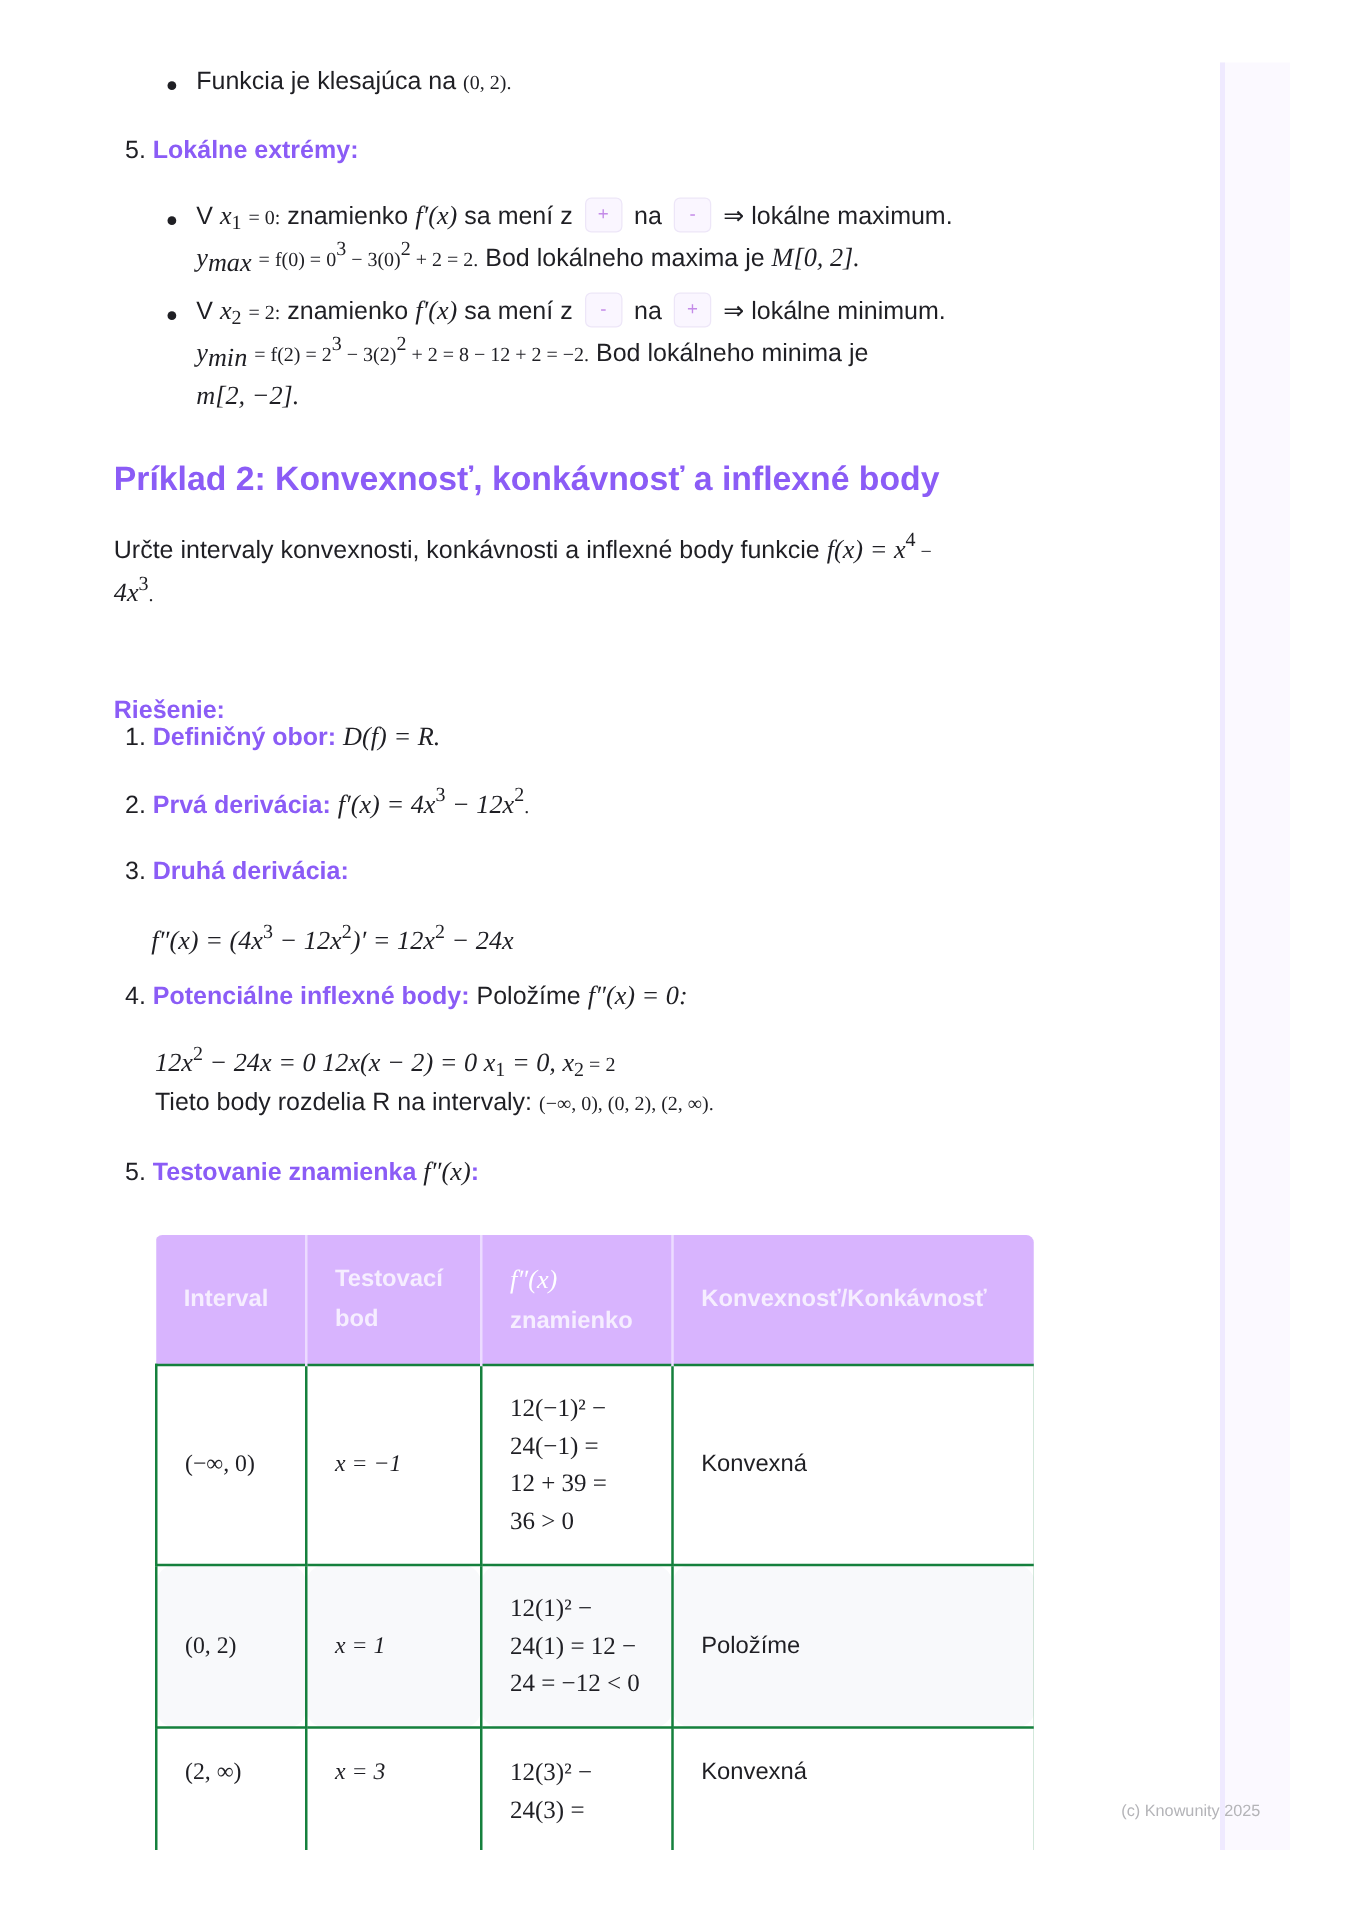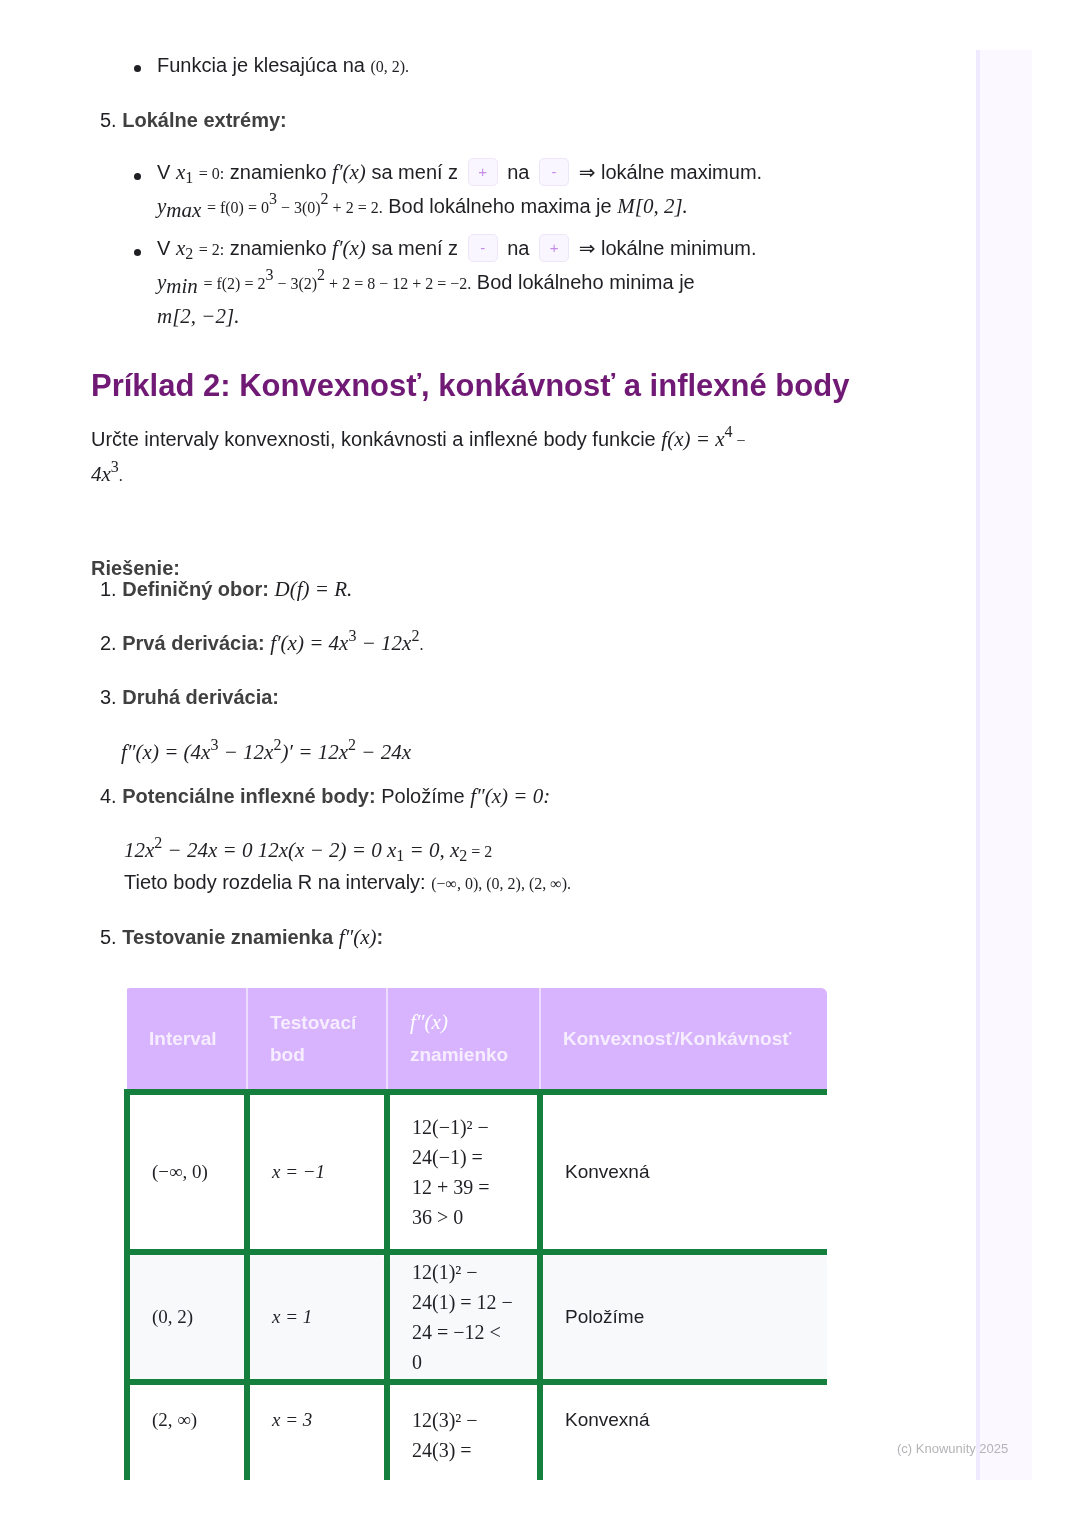--- a/index.html
+++ b/index.html
@@ -2,37 +2,37 @@
 <html><head>
 <meta charset="utf-8">
 <style>
   * { box-sizing: border-box; margin: 0; padding: 0; }
   html, body { width: 1080px; height: 1528px; background: #ffffff; overflow: hidden; }
   body { position: relative; font-family: "Liberation Sans", "DejaVu Sans", sans-serif; color: #1f1f24; font-size: 20px; }
   .m { font-family: "Liberation Serif", "DejaVu Serif", serif; font-size: 16px; }
   .mi { font-family: "Liberation Serif", "DejaVu Serif", serif; font-style: italic; font-size: 21px; }
   sup { font-size: 13px; vertical-align: 9px; line-height: 0; }
   sub { font-size: 13px; vertical-align: -4px; line-height: 0; }
-  b { font-weight: bold; color: #404040; }
+  b { font-weight: bold; color: #8b5cf6; }
 
   .side-panel { position: absolute; left: 976px; top: 50px; width: 56px; height: 1430px; background: #fbf9ff; border-left: 4px solid #efeaff; }
 
   .abs { position: absolute; white-space: nowrap; }
   .bullet { position: absolute; width: 7px; height: 7px; border-radius: 50%; background: #1f1f24; }
 
   .chip { display: inline-block; width: 30px; height: 28px; border: 1px solid #ede6f8; background: #faf6ff; border-radius: 5px; color: #c48be8; text-align: center; line-height: 26px; font-size: 15px; vertical-align: middle; margin: 0 4px; position: relative; top: -2px; }
 
-  .heading { color: #701a75; font-size: 31px; font-weight: bold; }
+  .heading { color: #8b5cf6; font-size: 27px; font-weight: bold; }
   .watermark { color: #b4b4b8; font-size: 13px; }
 
   .tbl { position: absolute; left: 124px; top: 988px; width: 703px; height: 492px; overflow: hidden; border-radius: 6px 6px 0 0; }
   .tbl table { border-collapse: collapse; width: 703px; table-layout: fixed; }
   .tbl th { background: #d8b4fe; color: #f6eeff; font-weight: bold; font-size: 19px; text-align: left; padding: 0 22px; height: 104px; border-right: 2px solid #ecdcff; line-height: 32px; vertical-align: middle; }
   .tbl th:last-child { border-right: none; }
-  .tbl td { border: 6px solid #15803d; padding: 0 22px; vertical-align: middle; font-size: 19px; line-height: 30px; }
+  .tbl td { border: 2px solid #15803d; padding: 0 22px; vertical-align: middle; font-size: 19px; line-height: 30px; }
   .tbl tr.alt td { background: #f8f9fb; border-radius: 15px; }
   .tbl td .m, .tbl td .mi { font-size: 20px; }
   .tbl th .mi { color: #ffffff; font-weight: normal; }
 </style>
 </head>
 <body>
 
 <div class="side-panel"></div>
 
 <span class="bullet" style="left:134px; top:65px;"></span>

